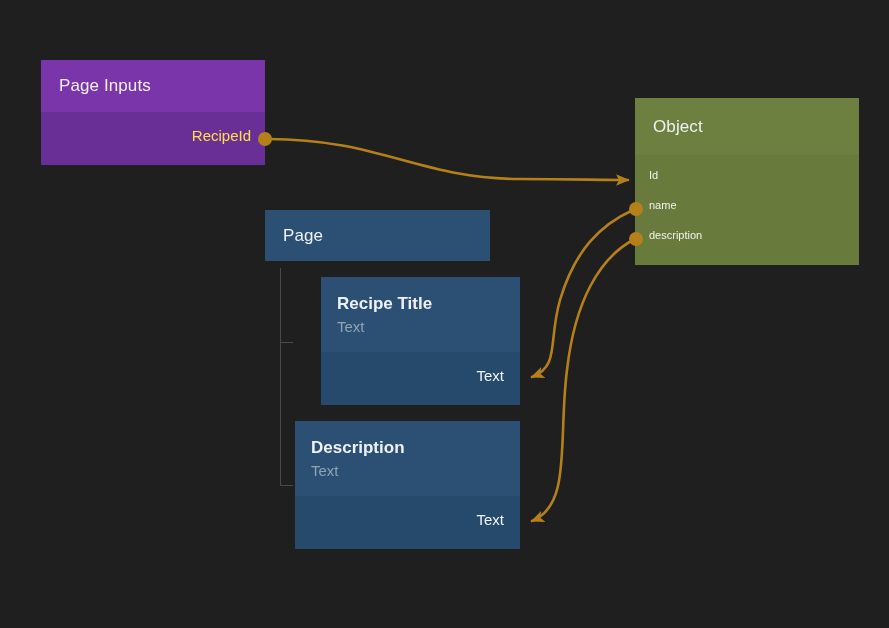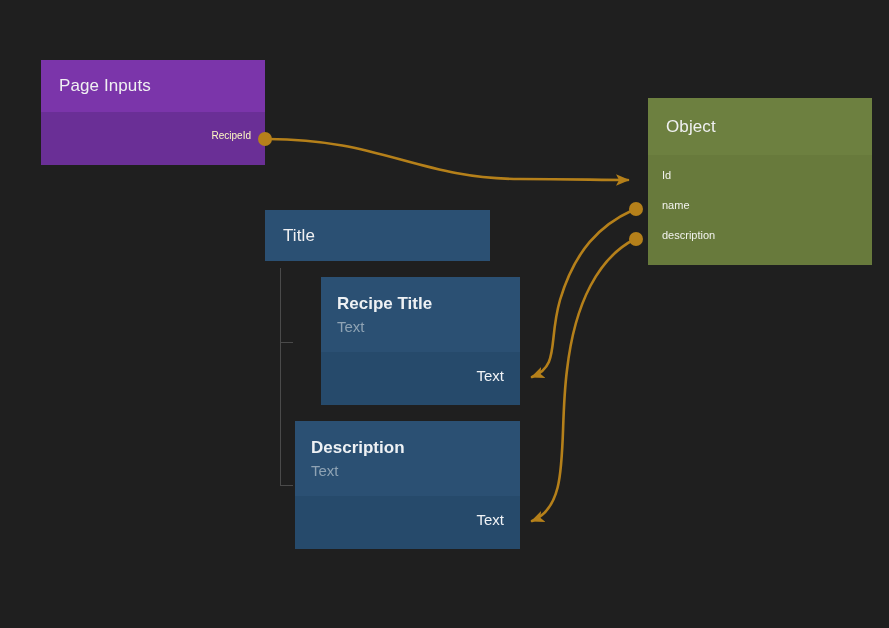--- a/index.html
+++ b/index.html
@@ -59,22 +59,22 @@
   .node.purple .node-header { background: #7b35aa; }
   .node.purple .node-body   { background: #6a2f96; }
 
   .port-row {
     position: absolute;
     box-sizing: border-box;
     display: flex;
     align-items: center;
     justify-content: flex-end;
     padding-right: 14px;
-    font-size: 10px;
-    color: #fef9c3;
+    font-size: 15px;
+    color: #fde047;
     width: 100%;
   }
 
   
   .node.green .node-header { background: #6d8040; }
   .node.green .node-body   { background: #687a3c; }
 
   .field-row {
     position: absolute;
     left: 14px;
@@ -148,34 +148,34 @@
     <div class="node-header" style="height:52px;">Page Inputs</div>
     <div class="node-body" style="height:53px;">
       <div class="port-row" style="top:12px; height:22px;">
         <span>RecipeId</span>
       </div>
     </div>
   </div>
 
   <div class="port-dot" style="left:258px; top:132px; width:14px; height:14px;"></div>
 
-  <div class="node green" style="left:635px; top:98px; width:224px; height:167px;margin-left:13px;">
+  <div class="node green" style="left:635px; top:98px; width:224px; height:167px;">
     <div class="node-header" style="height:57px;">Object</div>
     <div class="node-body" style="height:110px;">
       <div class="field-row" style="top:14px;">Id</div>
       <div class="field-row" style="top:44px;">name</div>
       <div class="field-row" style="top:74px;">description</div>
     </div>
   </div>
 
   <div class="port-dot" style="left:629px; top:202px; width:14px; height:14px;"></div>
   <div class="port-dot" style="left:629px; top:232px; width:14px; height:14px;"></div>
 
   <div class="node blue" style="left:265px; top:210px; width:225px; height:51px;">
-    <div class="node-header" style="height:51px;">Title</div>
+    <div class="node-header" style="height:51px;">Page</div>
   </div>
 
   <div class="tree-line" style="left:280px; top:268px; width:1px; height:218px;"></div>
   <div class="tree-line" style="left:280px; top:342px; width:13px; height:1px;"></div>
   <div class="tree-line" style="left:280px; top:485px; width:13px; height:1px;"></div>
 
   <div class="node blue" style="left:295px; top:277px; width:225px; height:128px;padding-left:26px;">
     <div class="node-body" style="height:75px; background:#2b5073;">
       <div class="widget-title" style="top:17px;">Recipe Title</div>
       <div class="widget-subtitle" style="top:41px;">Text</div>

